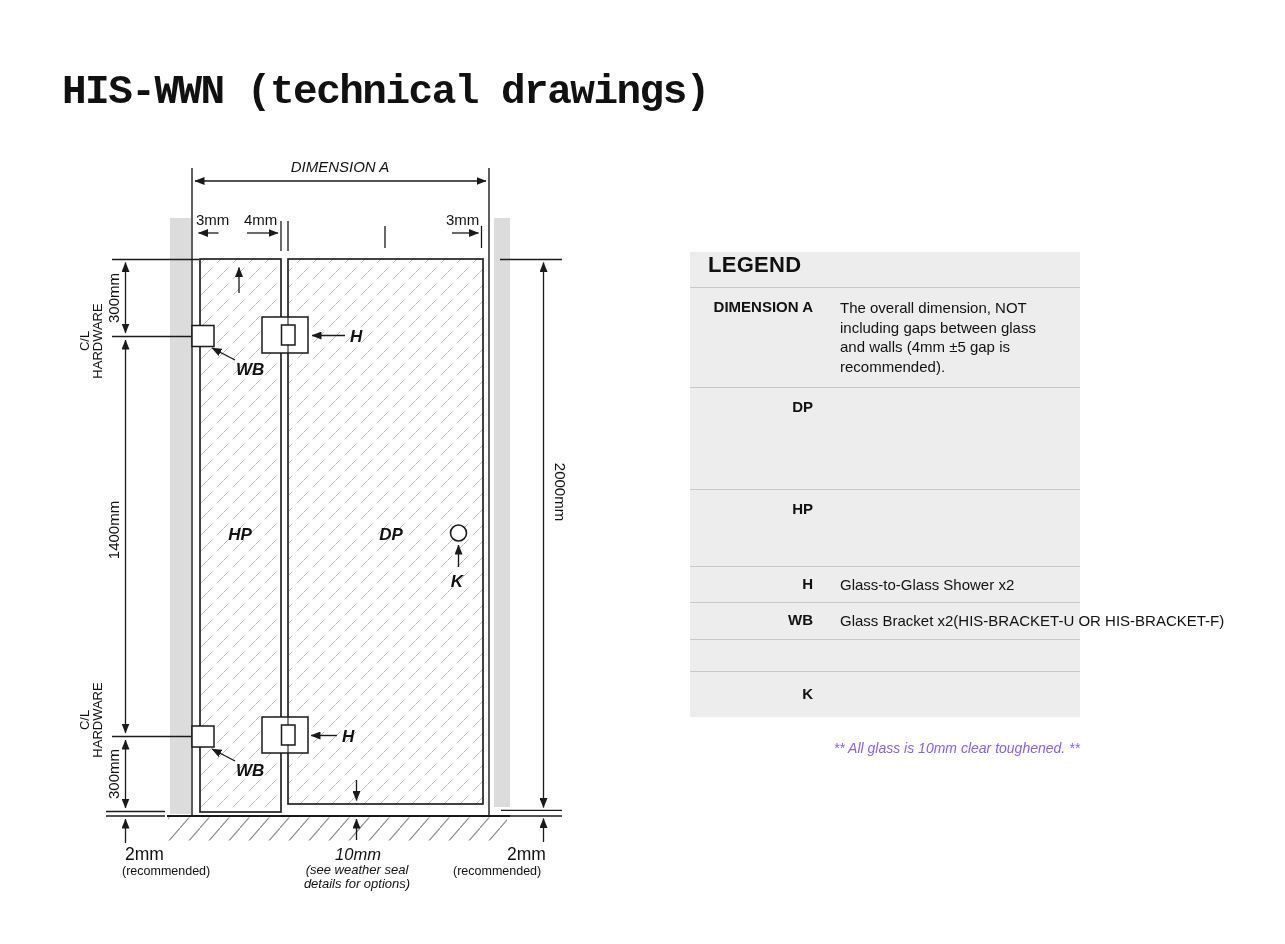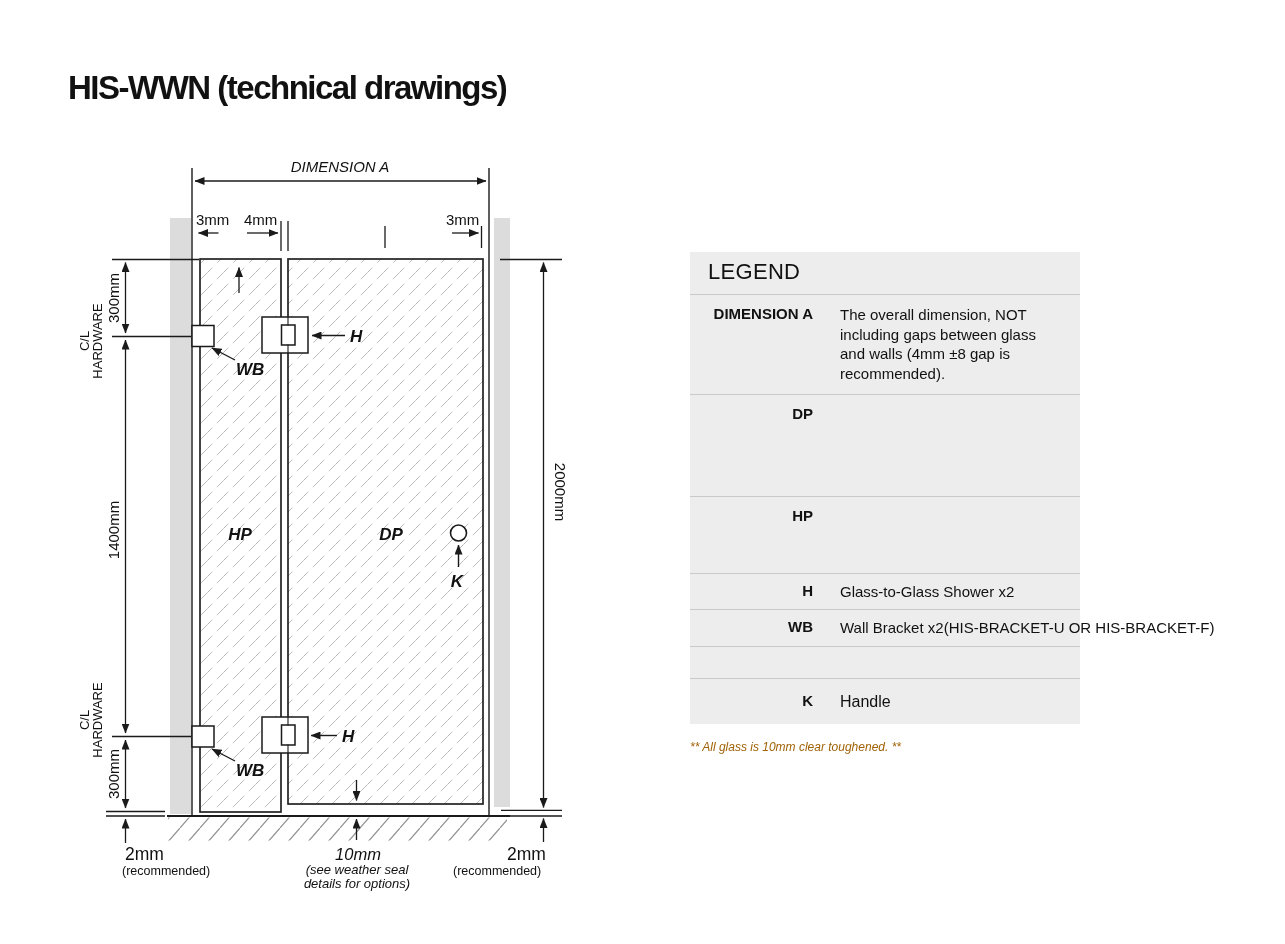--- a/index.html
+++ b/index.html
@@ -1,37 +1,37 @@
 <!DOCTYPE html>
 <html><head>
 <meta charset="utf-8">
 <style>
   html,body { margin:0; padding:0; background:#fff; width:1285px; height:944px; position:relative;
               font-family:"Liberation Sans", sans-serif; color:#111; }
-  .title { position:absolute; left:68px; top:69px; font-size:33px; font-weight:700; letter-spacing:-1.5px; white-space:nowrap; }
+  .title { position:absolute; left:62px; top:69px; font-size:41px; font-weight:700; letter-spacing:-1.5px; white-space:nowrap;font-family:Liberation Mono, monospace; }
   svg.drawing { position:absolute; left:0; top:0; }
   svg.drawing text { font-family:"Liberation Sans", sans-serif; fill:#111; stroke:none; }
 
   .legend-panel { position:absolute; left:690px; top:252px; width:390px; background:#ededed; }
-  .legend-heading { font-size:22px; font-weight:400; padding:7px 0 9px 18px; letter-spacing:.3px; }
+  .legend-heading { font-size:22px; font-weight:700; padding:0 0 9px 18px; letter-spacing:.3px; }
   .legend-row { display:grid; grid-template-columns:123px 1fr; column-gap:27px;
                 border-top:1px solid #c9c9c9; box-sizing:border-box; margin:0 0 0 0; }
   .legend-row .term { text-align:right; font-weight:700; font-size:15px; }
   .legend-row .desc { font-size:15px; line-height:19.5px; white-space:pre-line; }
   .r0 { min-height:100px; padding-top:10px; }
   .r1 { min-height:102px; padding-top:10px; }
   .r2 { min-height:77px;  padding-top:10px; }
   .r3 { min-height:36px;  padding-top:8px; }
   .r4 { min-height:37px;  padding-top:8px; }
   .r5 { min-height:32px; }
   .r6 { min-height:46px;  padding-top:13px; }
   .r6 .desc { font-size:16px; }
   .nowrap { white-space:nowrap !important; overflow:visible; }
-  .legend-footnote { position:absolute; left:690px; top:740px; width:390px; text-align:left;
-                     font-style:italic; font-size:12px; color:#a16207; }
+  .legend-footnote { position:absolute; left:690px; top:740px; width:390px; text-align:right;
+                     font-style:italic; font-size:14px; color:#8b5cf6; }
 </style>
 </head>
 <body>
 
 <div class="title">HIS-WWN (technical drawings)</div>
 
 <svg class="drawing" width="660" height="944" viewBox="0 0 660 944">
   <defs>
     <marker id="ah" viewBox="0 0 10 8" markerWidth="10" markerHeight="8" refX="9.5" refY="4" orient="auto-start-reverse" markerUnits="userSpaceOnUse">
       <path d="M0,0 L10,4 L0,8 Z" fill="#1a1a1a"></path>
@@ -159,40 +159,39 @@
   <text x="453" y="874.5" font-size="12.5">(recommended)</text>
 </svg>
 
 <div class="legend-panel">
   <div class="legend-heading">LEGEND</div>
 
   <div class="legend-row r0">
     <div class="term">DIMENSION A</div>
     <div class="desc">The overall dimension, NOT
 including gaps between glass
-and walls (4mm ±8 gap is
+and walls (4mm ±5 gap is
 recommended).</div>
   </div>
   <div class="legend-row r1">
     <div class="term">DP</div>
   </div>
   <div class="legend-row r2">
     <div class="term">HP</div>
   </div>
   <div class="legend-row r3">
     <div class="term">H</div>
     <div class="desc">Glass-to-Glass Shower x2</div>
   </div>
   <div class="legend-row r4">
     <div class="term">WB</div>
-    <div class="desc nowrap">Wall Bracket x2(HIS-BRACKET-U OR HIS-BRACKET-F)</div>
+    <div class="desc nowrap">Glass Bracket x2(HIS-BRACKET-U OR HIS-BRACKET-F)</div>
   </div>
   <div class="legend-row r5">
     <div class="term"></div>
     <div class="desc"></div>
   </div>
   <div class="legend-row r6">
     <div class="term">K</div>
-    <div class="desc">Handle</div>
   </div>
 </div>
 
 <div class="legend-footnote">** All glass is 10mm clear toughened. **</div>
 
 </body></html>

